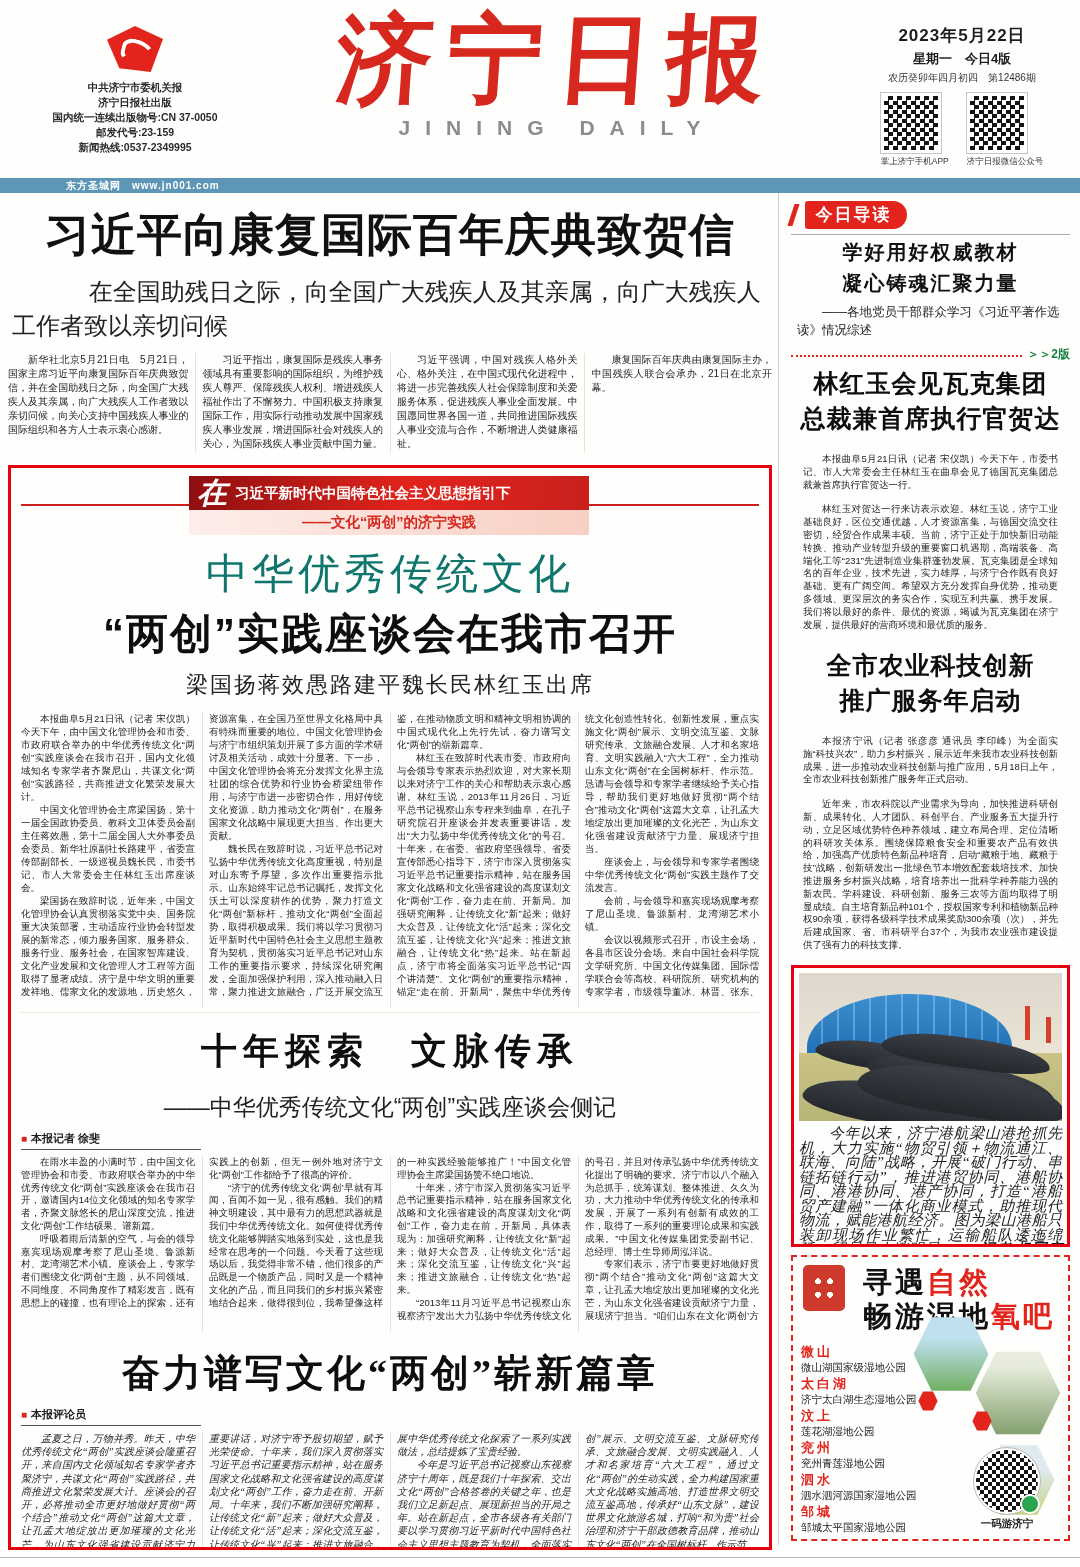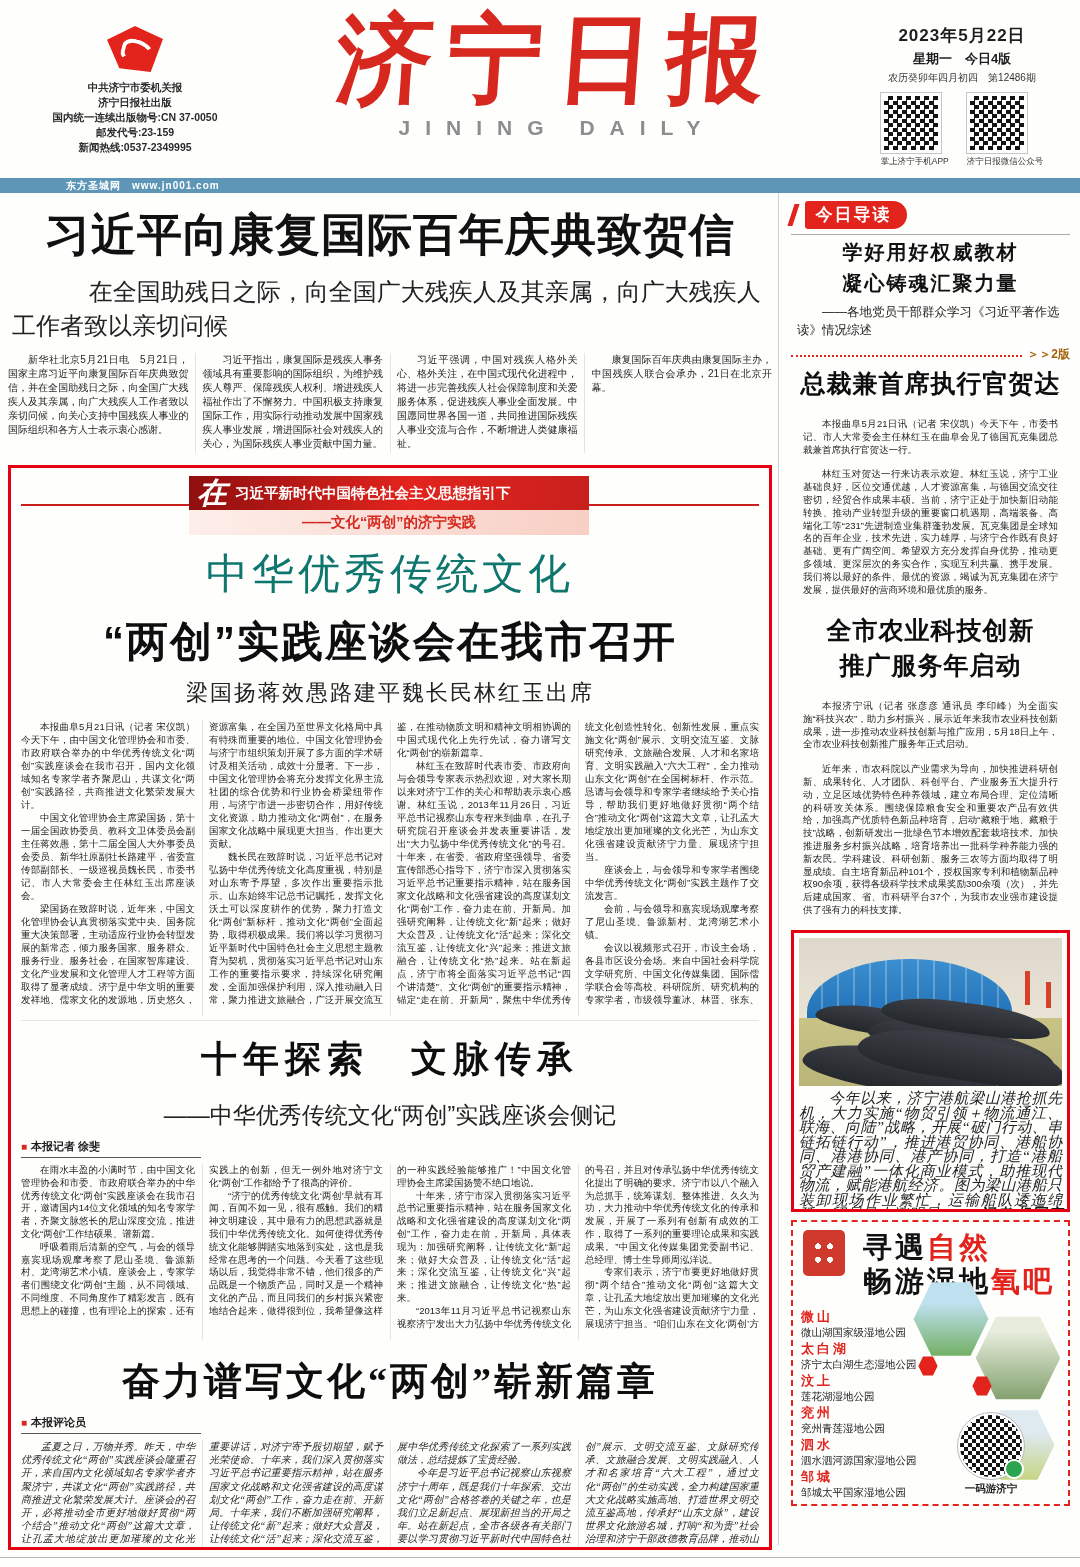--- a/index.html
+++ b/index.html
@@ -42,21 +42,21 @@
   .redbox{border:3px solid #e60012;margin-top:12px;height:1085px;box-sizing:border-box;padding:8px 10px;position:relative;overflow:hidden;}
   .banner-row{position:relative;height:60px;margin-bottom:4px;}
   .banner-line{position:absolute;left:0;right:0;top:28px;height:2px;background:#c9201d;}
   .banner{position:relative;margin-left:168px;width:400px;}
   .banner-top{display:flex;align-items:center;gap:8px;background:linear-gradient(90deg,#8f0f0f,#e2241d 55%,#c9201d);
       color:#fff;font-size:14.5px;font-weight:bold;padding:4px 12px 4px 8px;}
   .zai{font-family:"Liberation Serif",serif;font-style:italic;font-weight:900;font-size:30px;line-height:26px;}
   .banner-bottom{background:linear-gradient(90deg,#fdeeea,#f8cfc4);color:#d6281e;font-weight:bold;
       text-align:center;font-size:14.5px;padding:3px 12px;}
   .main-t1{font-size:42px;font-weight:400;text-align:center;letter-spacing:4px;margin:10px 0 0;color:#0f766e;}
-  .main-t2{font-size:42px;font-weight:900;text-align:center;letter-spacing:2px;margin:12px 0 0;color:#0e0e0e;}
+  .main-t2{font-size:42px;font-weight:900;text-align:center;letter-spacing:2px;margin:4px 0 0;color:#0e0e0e;}
   .main-sub{font-size:22px;text-align:center;margin:8px 0 12px;letter-spacing:2px;color:#222;}
   .main-body{column-count:4;height:296px;font-size:9.5px;line-height:13px;border-bottom:1px solid #e6e6e2;padding-bottom:4px;}
   .s2-title{font-family:"Liberation Serif",serif;font-size:36px;font-weight:900;text-align:center;
       letter-spacing:6px;margin:14px 0 2px;color:#0e0e0e;}
   .s2-sub{font-size:23px;text-align:center;margin:16px 0 8px;color:#222;}
   .byline{display:flex;align-items:center;gap:4px;font-size:11px;font-weight:bold;margin:0 0 6px;
       width:180px;border-bottom:1px solid #555;padding-bottom:3px;}
   .byline .mark{color:#d6281e;font-size:10px;}
   .s2-body{column-count:4;height:176px;font-size:9.5px;line-height:12.8px;}
   .s3-title{font-family:"Liberation Serif",serif;font-size:38px;font-weight:900;text-align:center;
@@ -66,21 +66,21 @@
   
   .daodu{border-bottom:1px solid #aaa;padding-bottom:5px;margin-top:4px;}
   .daodu-bar{display:inline-block;width:5px;height:22px;background:#e2241d;transform:skewX(-18deg);
       vertical-align:middle;margin-right:5px;}
   .daodu-label{display:inline-block;background:#e2241d;color:#fff;font-weight:bold;font-size:17px;
       padding:2px 16px 3px 10px;border-radius:3px 14px 14px 3px;vertical-align:middle;letter-spacing:2px;}
   .read-t{font-family:"Liberation Serif",serif;font-size:20px;font-weight:900;text-align:center;
       margin:4px 0 0;letter-spacing:2px;color:#111;}
   .read-sub{font-size:12.5px;line-height:18px;margin:6px 6px 2px;text-indent:2em;color:#222;}
   .dotline{position:relative;border-bottom:2px dotted #e2241d;height:12px;margin:4px 0 10px;}
-  .pageref{position:absolute;right:0;top:3px;background:#fff;color:#a16207;font-weight:900;font-size:12px;padding-left:5px;}
+  .pageref{position:absolute;right:0;top:3px;background:#fff;color:#15803d;font-weight:900;font-size:12px;padding-left:5px;}
   .sb-h{font-family:"Liberation Serif",serif;font-size:25px;font-weight:900;text-align:center;
       margin:2px 0;letter-spacing:1px;color:#0e0e0e;}
   .sb-body{font-size:9.5px;line-height:12.8px;text-align:justify;overflow:hidden;margin-top:6px;}
   .sb-body p{margin:12px;text-indent:2em;}
   .sb-body.a1{height:198px;margin-bottom:10px;}
   .sb-body.a2{height:232px;margin-bottom:10px;}
   
   .photo-box{border:3px solid #e60012;margin:0 0 8px;padding:5px;height:282px;box-sizing:border-box;overflow:hidden;}
   .photo{position:relative;height:148px;background:linear-gradient(#ddd8cb,#e9e4d6 55%);overflow:hidden;}
   .arch{position:absolute;left:3%;top:14%;width:78%;height:42%;background:linear-gradient(#3b8fd0,#1f6fb4);
@@ -112,21 +112,21 @@
   .hexes{position:absolute;right:6px;top:58px;width:150px;height:215px;}
   .hex{position:absolute;clip-path:polygon(25% 3%,75% 3%,98% 50%,75% 97%,25% 97%,2% 50%);}
   .hx1{width:78px;height:78px;left:0;top:0;background:linear-gradient(#bfe0ef 30%,#6fae5f);}
   .hx2{width:88px;height:88px;right:0;top:34px;background:linear-gradient(#e7ecdc 20%,#7f9e6a);}
   .hx3{width:74px;height:74px;right:6px;top:128px;background:linear-gradient(#dfe9f0 35%,#c3d47e);}
   .hxs{width:20px;height:20px;background:#e2241d;}
   .hs1{left:6px;top:76px;}.hs2{left:60px;top:96px;}
   .ad-list{list-style:none;margin:10px 0 0;padding:0;width:160px;}
   .ad-list .place{display:block;color:#e2241d;font-weight:900;font-size:13px;letter-spacing:3px;line-height:17px;}
   .ad-list .park{display:block;font-size:10.5px;line-height:15px;color:#222;}
-  .ad-qr-wrap{position:absolute;right:44px;bottom:8px;text-align:center;}
+  .ad-qr-wrap{position:absolute;right:28px;bottom:8px;text-align:center;}
   .qr-round{width:62px;height:62px;border-radius:50%;background-image:repeating-conic-gradient(#141414 0% 25%,#fff 0% 50%);
       background-size:8px 8px;border:2px solid #fff;outline:1px solid #bbb;position:relative;margin:0 auto;}
   .qr-round:after{content:"";position:absolute;right:-2px;bottom:-2px;width:16px;height:16px;border-radius:50%;
       background:#2aa44f;border:2px solid #fff;}
   .ad-qr-label{font-size:10.5px;font-weight:bold;margin-top:3px;}
   .footer-line{position:absolute;left:0;right:0;bottom:9px;border-top:1px solid #b9b9b9;}
 </style>
 </head>
 <body>
 
@@ -242,20 +242,21 @@
         <span class="daodu-bar"></span>
         <span class="daodu-label">今日导读</span>
       </div>
       <p class="read-t">学好用好权威教材</p>
       <p class="read-t">凝心铸魂汇聚力量</p>
       <p class="read-sub">——各地党员干部群众学习《习近平著作选读》情况综述</p>
       <div class="dotline">
         <span class="pageref">＞＞2版</span>
       </div>
 
+      <h2 class="sb-h">林红玉会见瓦克集团</h2>
       <h2 class="sb-h">总裁兼首席执行官贺达</h2>
       <div class="sb-body a1">
         <p>本报曲阜5月21日讯（记者 宋仪凯）今天下午，市委书记、市人大常委会主任林红玉在曲阜会见了德国瓦克集团总裁兼首席执行官贺达一行。</p>
         <p>林红玉对贺达一行来访表示欢迎。林红玉说，济宁工业基础良好，区位交通优越，人才资源富集，与德国交流交往密切，经贸合作成果丰硕。当前，济宁正处于加快新旧动能转换、推动产业转型升级的重要窗口机遇期，高端装备、高端化工等“231”先进制造业集群蓬勃发展。瓦克集团是全球知名的百年企业，技术先进，实力雄厚，与济宁合作既有良好基础、更有广阔空间。希望双方充分发挥自身优势，推动更多领域、更深层次的务实合作，实现互利共赢、携手发展。我们将以最好的条件、最优的资源，竭诚为瓦克集团在济宁发展，提供最好的营商环境和最优质的服务。</p>
         <p>贺达对济宁给予的大力支持表示感谢。他表示，瓦克集团看好中国市场，对在济宁投资发展充满信心，将在已有良好合作的基础上，进一步加强沟通交流，推动双方合作取得更多丰硕成果。</p>
         <p>副市长张东参加会见。</p>
       </div>
 
       <h2 class="sb-h">全市农业科技创新</h2>
       <h2 class="sb-h">推广服务年启动</h2>

